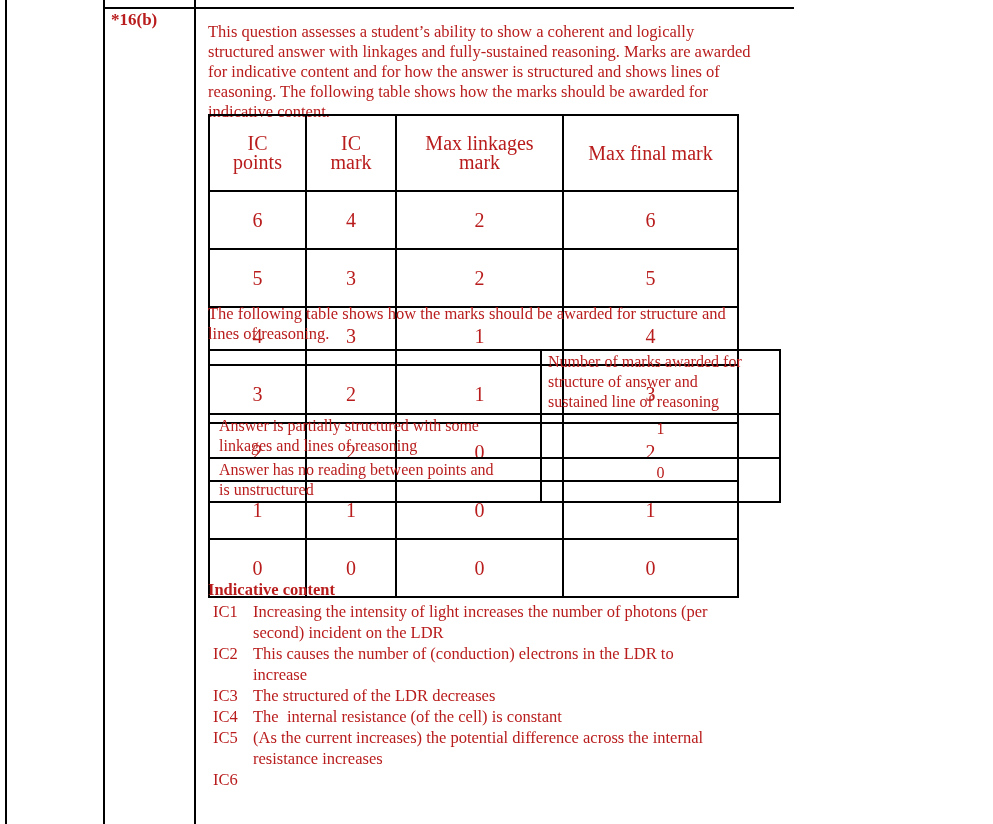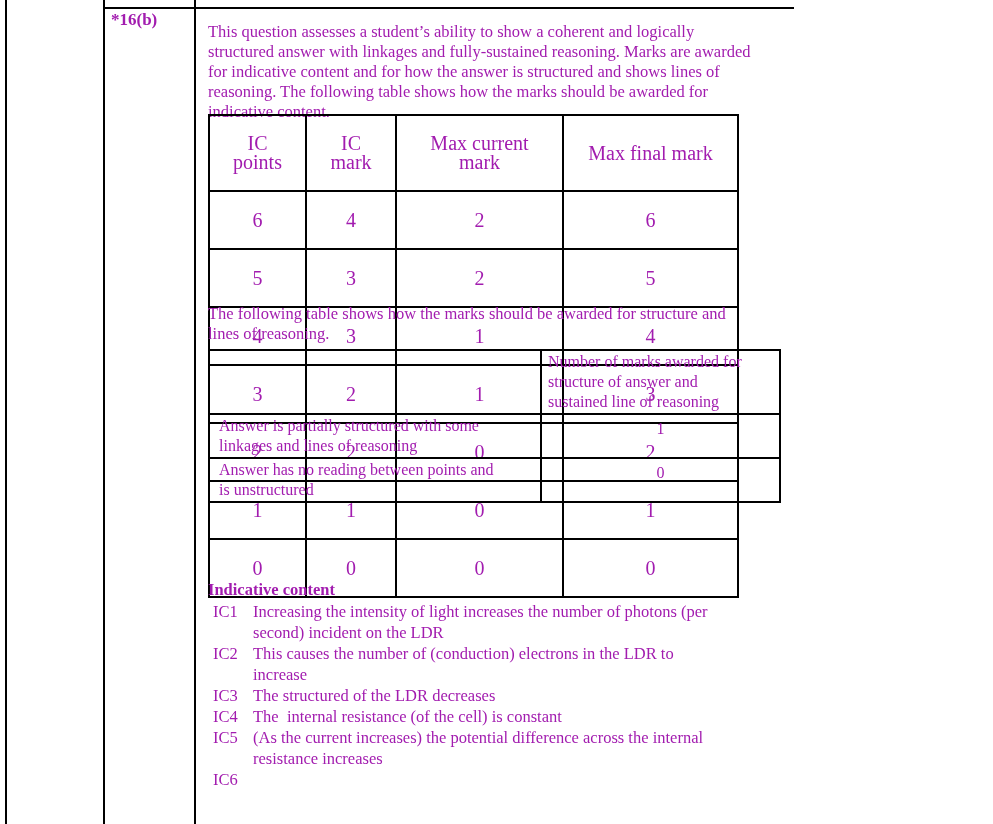--- a/index.html
+++ b/index.html
@@ -1,18 +1,18 @@
 <!DOCTYPE html>
 <html><head>
 <meta charset="utf-8">
 <style>
   html,body { margin:0; padding:0; background:#fff; }
   .page {
     position:relative; width:794px; height:824px; background:#ffffff;
-    font-family:"Liberation Serif","DejaVu Serif",serif; color:#a21caf;
+    font-family:"Liberation Serif","DejaVu Serif",serif; color:#b91c1c;
     overflow:hidden;
   }
   .vline { position:absolute; top:0; width:2px; height:824px; background:#000; }
   .hline { position:absolute; left:103px; top:7px; width:798px; height:2px; background:#000; }
 
   .qnum {
     position:absolute; left:111px; top:10px;
     font-weight:bold; font-size:17px; white-space:nowrap;
   }
 
@@ -82,21 +82,21 @@
       <colgroup>
         <col style="width:97px">
           <col style="width:90px">
           <col style="width:167px">
           <col style="width:175px">
       </colgroup>
       <thead>
         <tr>
           <th>IC points</th>
           <th>IC mark</th>
-          <th>Max current mark</th>
+          <th>Max linkages mark</th>
           <th>Max final mark</th>
         </tr>
       </thead>
       <tbody>
           <tr>
             <td>6</td>
             <td>4</td>
             <td>2</td>
             <td>6</td>
           </tr>

